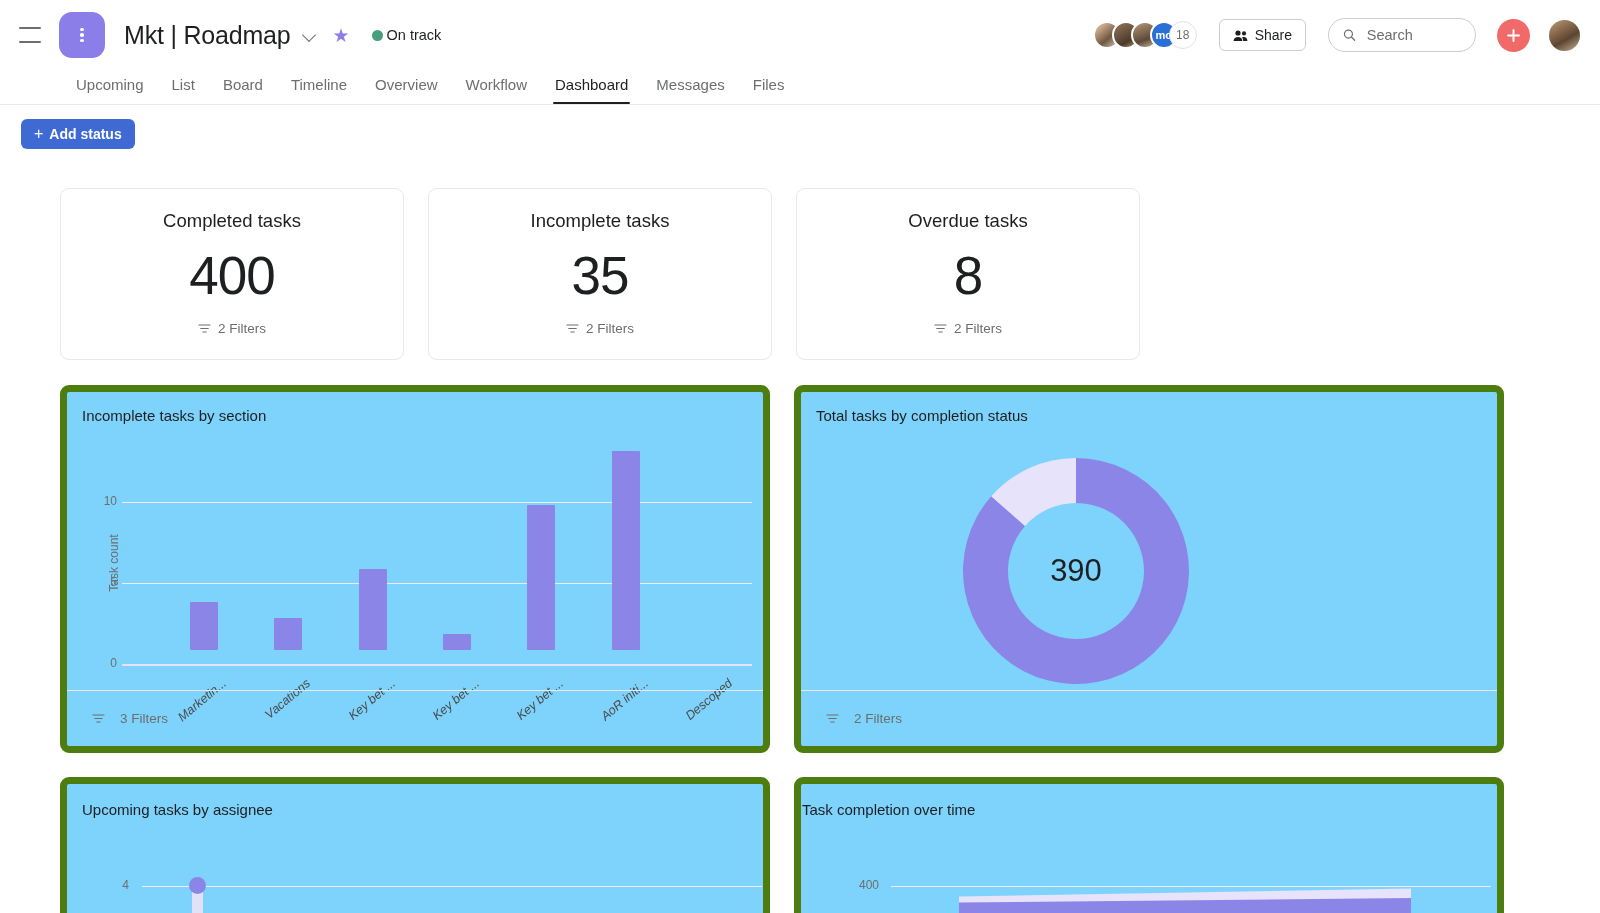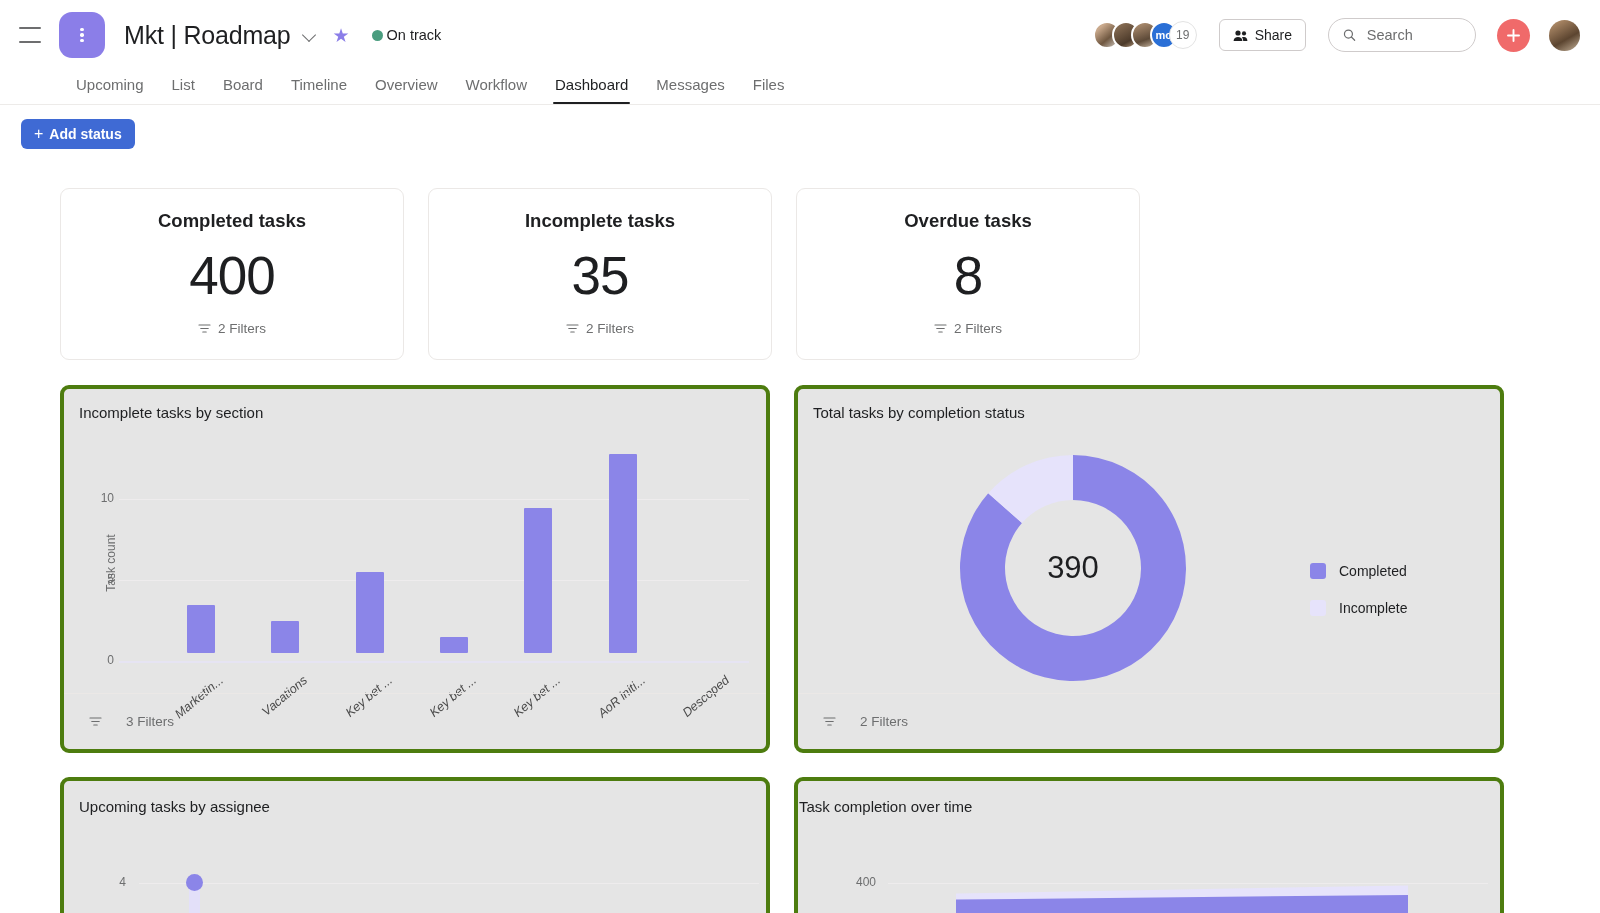--- a/index.html
+++ b/index.html
@@ -125,49 +125,49 @@
   .addchart .pl { font-size: 16px; font-weight: 400; line-height: 1; }
 
   
   .stats { position: absolute; left: 60px; top: 188px; display: flex; gap: 24px; }
   .stat-card {
     width: 344px; height: 172px;
     background: #fff; border: 1px solid #ebe8e6; border-radius: 9px;
     display: flex; flex-direction: column; align-items: center;
     padding-top: 21px;
   }
-  .stat-title { font-size: 18.5px; color: #1e1f21; font-weight: 700; }
+  .stat-title { font-size: 18.5px; color: #1e1f21; font-weight: 400; }
   .stat-value { font-size: 53px; font-weight: 300; color: #1e1f21; line-height: 1; margin-top: 17px; letter-spacing: -1px; }
   .stat-filters {
     margin-top: auto; margin-bottom: 23px;
     display: flex; align-items: center; gap: 7px;
     font-size: 13.5px; color: #6d6e6f;
   }
 
   .filter-ico { display: block; flex: none; }
 
   
   .chart-card {
-    position: absolute; background: #e5e5e5;
-    border: 4px solid #4d7c0f; border-radius: 9px;
+    position: absolute; background: #7dd3fc;
+    border: 7px solid #4d7c0f; border-radius: 9px;
   }
   #card-bar { left: 60px; top: 385px; width: 710px; height: 368px; }
   #card-donut { left: 794px; top: 385px; width: 710px; height: 368px; }
   #card-assignee { left: 60px; top: 777px; width: 710px; height: 250px; }
   #card-overtime { left: 794px; top: 777px; width: 710px; height: 250px; }
 
   .chart-title {
     position: absolute; left: 15px; top: 15px;
     font-size: 15px; color: #1e1f21;
   }
   .card-footer {
     position: absolute; left: 0; right: 0; bottom: 0; height: 56px;
     border-top: 1px solid #ebe8e6;
     display: flex; align-items: center; padding-left: 25px;
-    font-size: 13.5px; color: #6d6e6f; gap: 24px;
+    font-size: 13.5px; color: #6d6e6f; gap: 15px;
   }
 
   
   .plot { position: absolute; left: 0; top: 44px; right: 0; bottom: 56px; }
   .ylabel-rot {
     position: absolute; left: 18px; top: 50%;
     transform: translateY(-50%) rotate(-90deg);
     font-size: 12px; color: #6d6e6f; white-space: nowrap;
   }
   .gridline { position: absolute; height: 1px; background: #eeeced; }
@@ -237,21 +237,21 @@
     <span class="sdot"></span>
     <span class="slabel">On track</span>
   </div>
 
   <div class="topbar-right">
     <div class="avatars">
       <div class="av a1"></div>
       <div class="av a2"></div>
       <div class="av a3"></div>
       <div class="av mo">mo</div>
-      <div class="av count">19</div>
+      <div class="av count">18</div>
     </div>
 
     <div class="share-btn">
       <svg class="filter-ico" width="15" height="13" viewBox="0 0 15 13">
         <circle cx="5" cy="4" r="2.6" fill="#1e1f21"></circle>
         <circle cx="11" cy="4.4" r="2.1" fill="#1e1f21"></circle>
         <path d="M0.6 12c0-2.4 2-4 4.4-4s4.4 1.6 4.4 4z" fill="#1e1f21"></path>
         <path d="M10.2 12c0-1.9-.6-3-1.4-3.6.7-.3 1.5-.4 2.2-.4 2 0 3.4 1.3 3.4 4z" fill="#1e1f21"></path>
       </svg>
       <span>Share</span>
@@ -376,30 +376,20 @@
   <div class="plot">
     <div class="donut-wrap">
       <svg width="230" height="230" viewBox="0 0 230 230">
         <g id="donut-slices">
             <path d="M115,2 A113,113 0 1 1 30.237449131758098,40.27175921842732 L63.99244726512876,70.03079315799167 A68,68 0 1 0 115,47 Z" fill="#8b85e8"></path>
             <path d="M30.237449131758098,40.27175921842732 A113,113 0 0 1 115.00000000000009,2 L115.00000000000004,47 A68,68 0 0 0 63.99244726512876,70.03079315799167 Z" fill="#e6e3fb"></path>
           </g>
       </svg>
       <div class="donut-center">390</div>
     </div>
-    <div class="legend">
-      <div class="legend-row">
-        <span class="legend-sw" id="sw-completed" style="background: rgb(139, 133, 232);"></span>
-        <span class="legend-lb">Completed</span>
-      </div>
-      <div class="legend-row">
-        <span class="legend-sw" id="sw-incomplete" style="background: rgb(230, 227, 251);"></span>
-        <span class="legend-lb">Incomplete</span>
-      </div>
-    </div>
   </div>
   <div class="card-footer">
     <svg class="filter-ico" width="13" height="11" viewBox="0 0 13 11">
       <line x1="1" y1="2" x2="12" y2="2" stroke="#6d6e6f" stroke-width="1.2" stroke-linecap="round"></line>
       <line x1="2.8" y1="5.5" x2="10.2" y2="5.5" stroke="#6d6e6f" stroke-width="1.2" stroke-linecap="round"></line>
       <line x1="4.8" y1="9" x2="8.2" y2="9" stroke="#6d6e6f" stroke-width="1.2" stroke-linecap="round"></line>
     </svg>
     <span>2 Filters</span>
   </div>
 </div>

